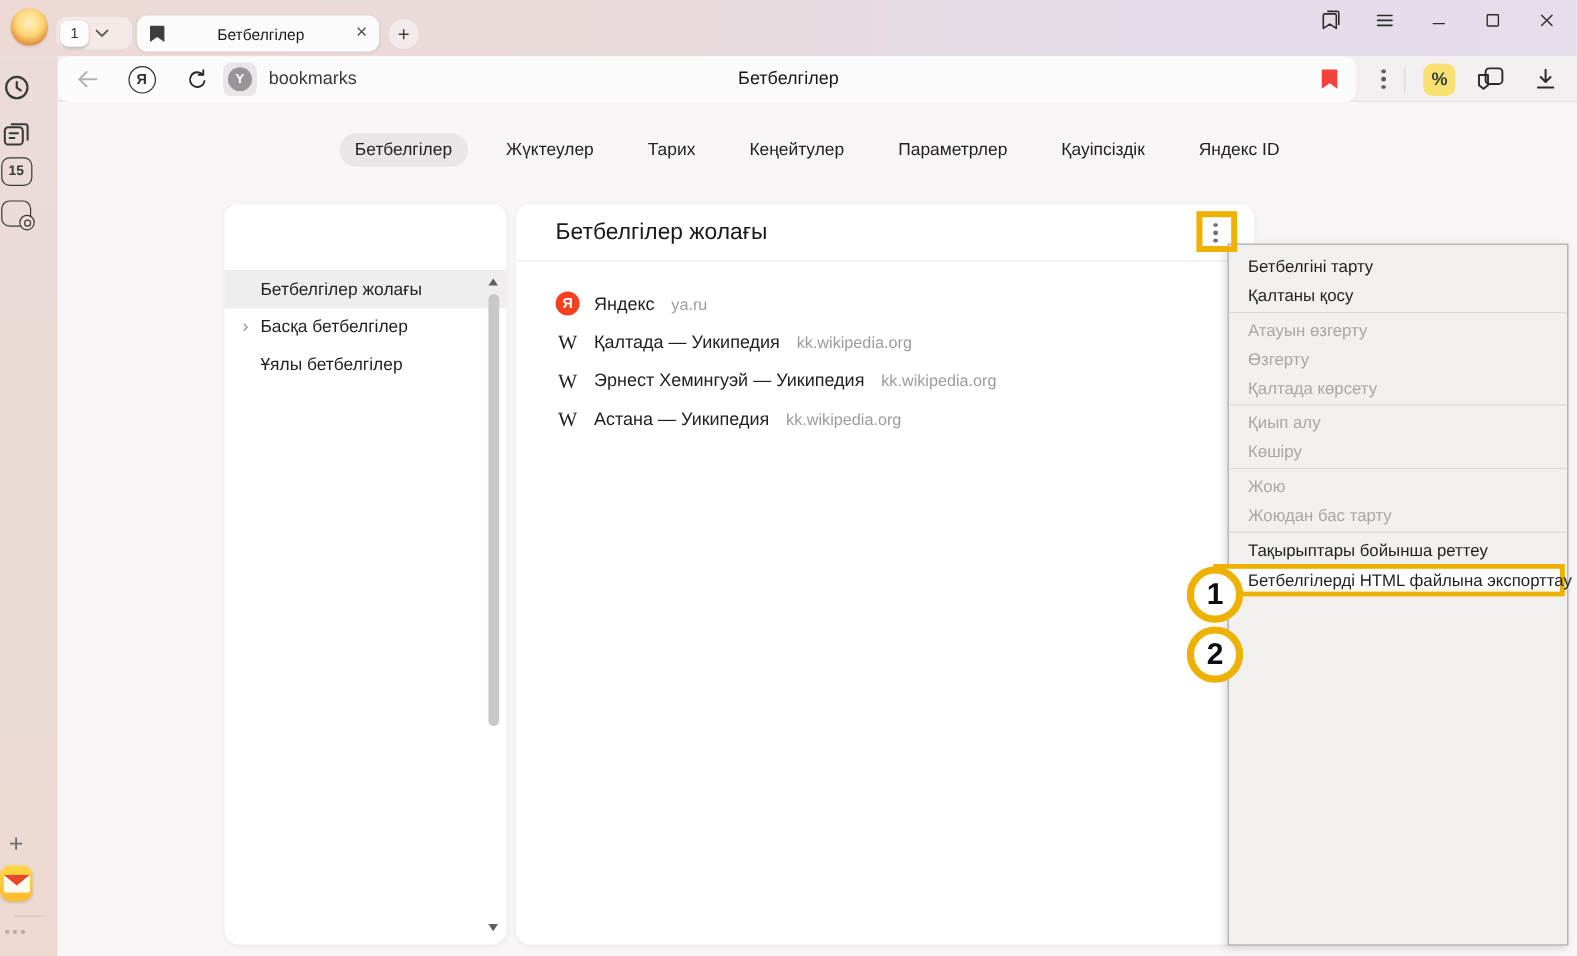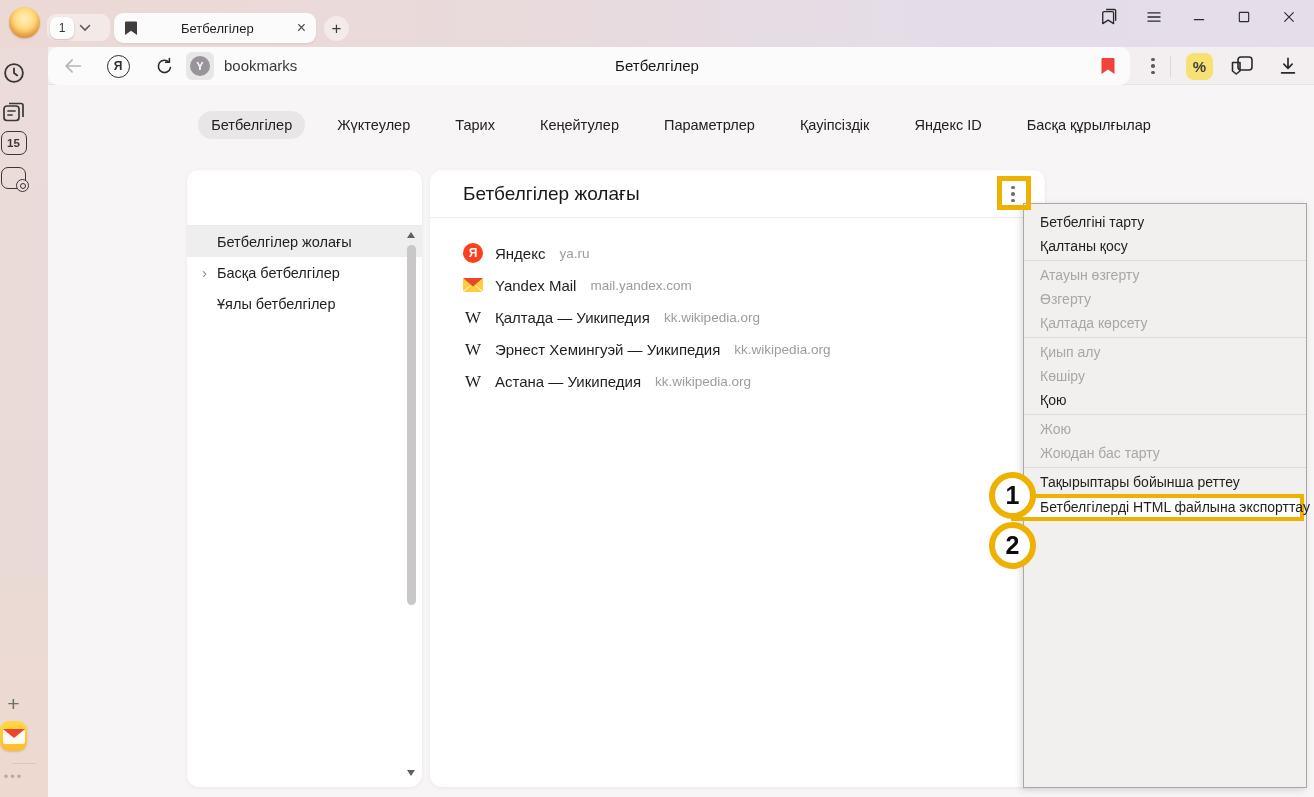--- a/index.html
+++ b/index.html
@@ -260,21 +260,20 @@
   </div>
 
   <div class="nav-tabs">
     <span class="nav-tab active">Бетбелгілер</span>
     <span class="nav-tab">Жүктеулер</span>
     <span class="nav-tab">Тарих</span>
     <span class="nav-tab">Кеңейтулер</span>
     <span class="nav-tab">Параметрлер</span>
     <span class="nav-tab">Қауіпсіздік</span>
     <span class="nav-tab">Яндекс ID</span>
-    <span class="nav-tab">Басқа құрылғылар</span>
   </div>
 
   <div class="sidebar-card">
     <div class="sb-divider"></div>
     <div class="folder-list">
       <div class="folder-row selected">
         <span>Бетбелгілер жолағы</span>
       </div>
       <div class="folder-row">
         <span class="folder-chev">›</span>
@@ -300,31 +299,20 @@
           <i></i>
         </span>
     </div>
     <div class="bookmark-list">
       <div class="bm-row">
         <span class="bm-fav">
             <span class="fav-yandex">Я</span>
           </span>
         <span class="bm-title">Яндекс</span>
         <span class="bm-url">ya.ru</span>
-      </div>
-      <div class="bm-row">
-        <span class="bm-fav">
-          <svg width="20" height="14" viewBox="0 0 20 14">
-              <rect x="0" y="0" width="20" height="14" rx="2" fill="#ffce3a"></rect>
-              <path d="M0 0h20l-10 8.5z" fill="#e8472e"></path>
-              <path d="M0 14l7.2-6.2M20 14l-7.2-6.2" stroke="#fff" stroke-width="1" fill="none"></path>
-            </svg>
-        </span>
-        <span class="bm-title">Yandex Mail</span>
-        <span class="bm-url">mail.yandex.com</span>
       </div>
       <div class="bm-row">
         <span class="bm-fav">
             <span class="fav-wiki">W</span>
           </span>
         <span class="bm-title">Қалтада — Уикипедия</span>
         <span class="bm-url">kk.wikipedia.org</span>
       </div>
       <div class="bm-row">
         <span class="bm-fav">
@@ -346,21 +334,20 @@
   <div class="context-menu">
     <div class="menu-item">Бетбелгіні тарту</div>
     <div class="menu-item">Қалтаны қосу</div>
     <div class="menu-sep"></div>
     <div class="menu-item disabled">Атауын өзгерту</div>
     <div class="menu-item disabled">Өзгерту</div>
     <div class="menu-item disabled">Қалтада көрсету</div>
     <div class="menu-sep"></div>
     <div class="menu-item disabled">Қиып алу</div>
     <div class="menu-item disabled">Көшіру</div>
-    <div class="menu-item">Қою</div>
     <div class="menu-sep"></div>
     <div class="menu-item disabled">Жою</div>
     <div class="menu-item disabled">Жоюдан бас тарту</div>
     <div class="menu-sep"></div>
     <div class="menu-item">Тақырыптары бойынша реттеу</div>
     <div class="menu-item hl">Бетбелгілерді HTML файлына экспорттау</div>
   </div>
 
   <div class="kebab-hl"></div>
   <div class="num-badge badge-1">1</div>

